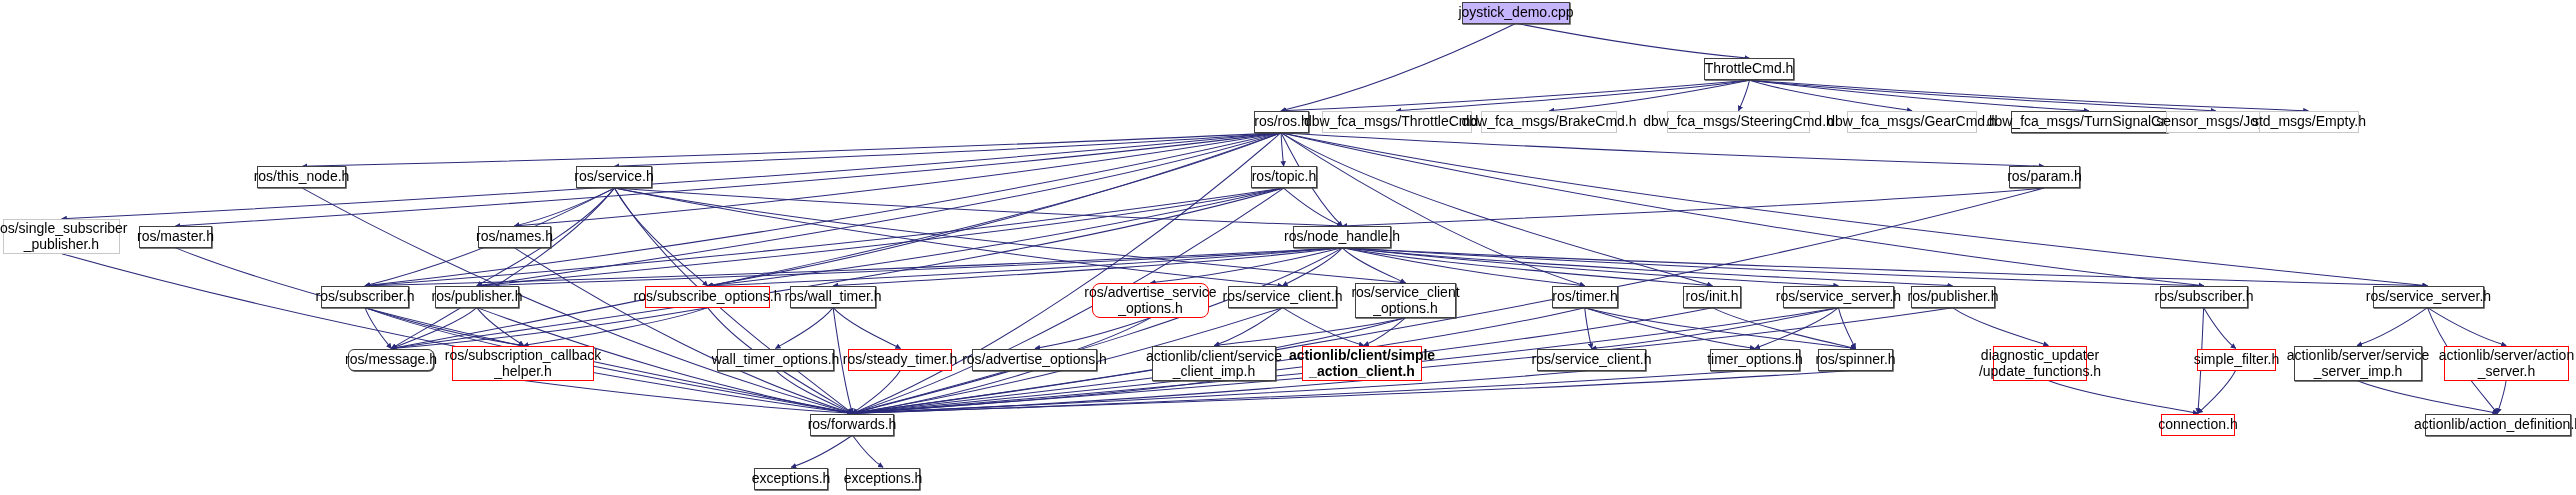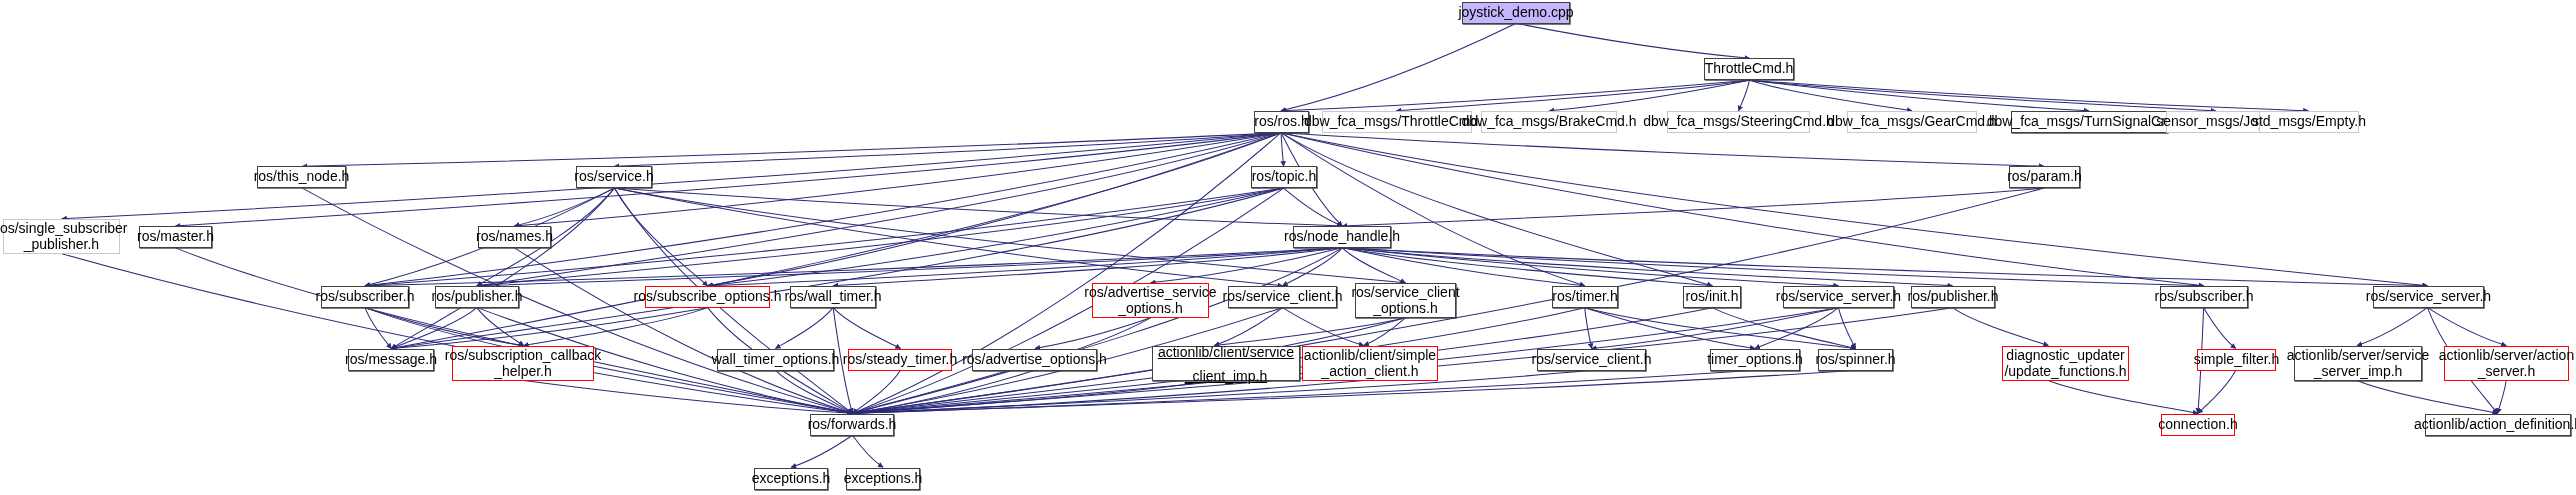--- a/index.html
+++ b/index.html
@@ -189,45 +189,45 @@
       <div class="node black" style="left: 2009px; top: 166px; width: 71px; height: 22px;">ros/param.h</div>
       <div class="node thin" style="left: 2.9px; top: 219px; width: 117px; height: 35px; line-height: 15.3px;">ros/single_subscriber
 _publisher.h</div>
       <div class="node black" style="left: 139px; top: 226px; width: 73px; height: 22px;">ros/master.h</div>
       <div class="node black" style="left: 478px; top: 226px; width: 73px; height: 22px;">ros/names.h</div>
       <div class="node black" style="left: 1293px; top: 226px; width: 98px; height: 22px;">ros/node_handle.h</div>
       <div class="node black" style="left: 321px; top: 286px; width: 88px; height: 22px;">ros/subscriber.h</div>
       <div class="node black" style="left: 435px; top: 286px; width: 84px; height: 22px;">ros/publisher.h</div>
       <div class="node red" style="left: 645px; top: 286px; width: 125px; height: 22px;">ros/subscribe_options.h</div>
       <div class="node black" style="left: 790px; top: 286px; width: 86px; height: 22px;">ros/wall_timer.h</div>
-      <div class="node red" style="left: 1092px; top: 283px; width: 117px; height: 35px; line-height: 15.3px;">ros/advertise_service
+      <div class="node red" style="left: 1092px; top: 283px; width: 117px; height: 35px; line-height: 15.3px; border-radius: 8px;">ros/advertise_service
 _options.h</div>
       <div class="node black" style="left: 1228px; top: 286px; width: 109px; height: 22px;">ros/service_client.h</div>
       <div class="node black" style="left: 1355px; top: 283px; width: 101px; height: 35px; line-height: 15.3px;">ros/service_client
 _options.h</div>
       <div class="node black" style="left: 1552px; top: 286px; width: 66px; height: 22px;">ros/timer.h</div>
       <div class="node black" style="left: 1683px; top: 286px; width: 58px; height: 22px;">ros/init.h</div>
       <div class="node black" style="left: 1783px; top: 286px; width: 111px; height: 22px;">ros/service_server.h</div>
       <div class="node black" style="left: 1911px; top: 286px; width: 84px; height: 22px;">ros/publisher.h</div>
       <div class="node black" style="left: 2160px; top: 286px; width: 88px; height: 22px;">ros/subscriber.h</div>
       <div class="node black" style="left: 2373px; top: 286px; width: 111px; height: 22px;">ros/service_server.h</div>
-      <div class="node black" style="left: 348px; top: 349px; width: 86px; height: 22px;">ros/message.h</div>
+      <div class="node black" style="left: 348px; top: 349px; width: 86px; height: 22px; border-radius: 6px;">ros/message.h</div>
       <div class="node red" style="left: 452px; top: 346px; width: 142px; height: 35px; line-height: 15.3px;">ros/subscription_callback
 _helper.h</div>
       <div class="node black" style="left: 717px; top: 349px; width: 117px; height: 22px;">wall_timer_options.h</div>
       <div class="node red" style="left: 848px; top: 349px; width: 104px; height: 22px;">ros/steady_timer.h</div>
       <div class="node black" style="left: 972px; top: 349px; width: 125px; height: 22px;">ros/advertise_options.h</div>
-      <div class="node black" style="left: 1152px; top: 346px; width: 148px; height: 35px; line-height: 24px; text-decoration: underline;">actionlib/client/service
+      <div class="node black" style="left: 1152px; top: 346px; width: 124px; height: 35px; line-height: 15px;">actionlib/client/service
 _client_imp.h</div>
-      <div class="node red" style="left: 1302px; top: 346px; width: 136px; height: 35px; line-height: 15.3px;">actionlib/client/simple
+      <div class="node red" style="left: 1302px; top: 346px; width: 120px; height: 35px; line-height: 15.3px; font-weight: bold;">actionlib/client/simple
 _action_client.h</div>
       <div class="node black" style="left: 1537px; top: 349px; width: 109px; height: 22px;">ros/service_client.h</div>
       <div class="node black" style="left: 1710px; top: 349px; width: 90px; height: 22px;">timer_options.h</div>
       <div class="node black" style="left: 1818px; top: 349px; width: 75px; height: 22px;">ros/spinner.h</div>
-      <div class="node red" style="left: 1993px; top: 346px; width: 127px; height: 35px; line-height: 15.3px; margin-left: 9px;">diagnostic_updater
+      <div class="node red" style="left: 1993px; top: 346px; width: 94px; height: 35px; line-height: 15.3px;">diagnostic_updater
 /update_functions.h</div>
       <div class="node red" style="left: 2197px; top: 349px; width: 79px; height: 22px;">simple_filter.h</div>
       <div class="node black" style="left: 2294px; top: 346px; width: 128px; height: 35px; line-height: 15.3px; text-align: center;">actionlib/server/service
 _server_imp.h</div>
       <div class="node red" style="left: 2444px; top: 346px; width: 125px; height: 35px; line-height: 15.3px;">actionlib/server/action
 _server.h</div>
       <div class="node black" style="left: 810px; top: 414px; width: 84px; height: 22px;">ros/forwards.h</div>
       <div class="node red" style="left: 2161px; top: 414px; width: 74px; height: 22px;">connection.h</div>
       <div class="node black" style="left: 2425px; top: 414px; width: 146px; height: 22px;">actionlib/action_definition.h</div>
       <div class="node black" style="left: 754px; top: 468px; width: 74px; height: 22px;">exceptions.h</div>

